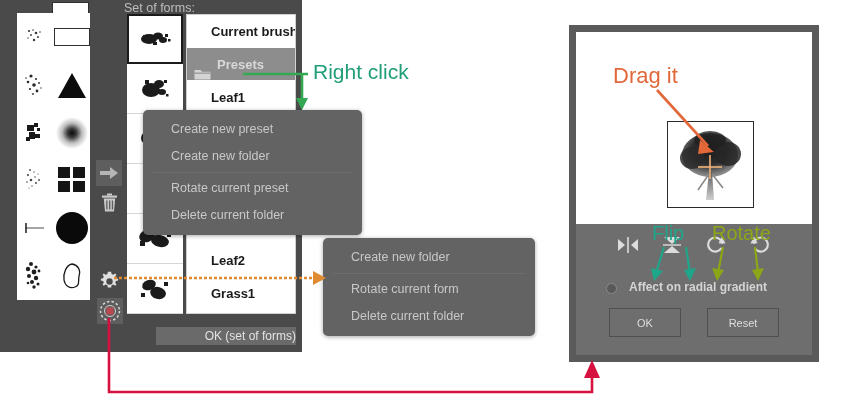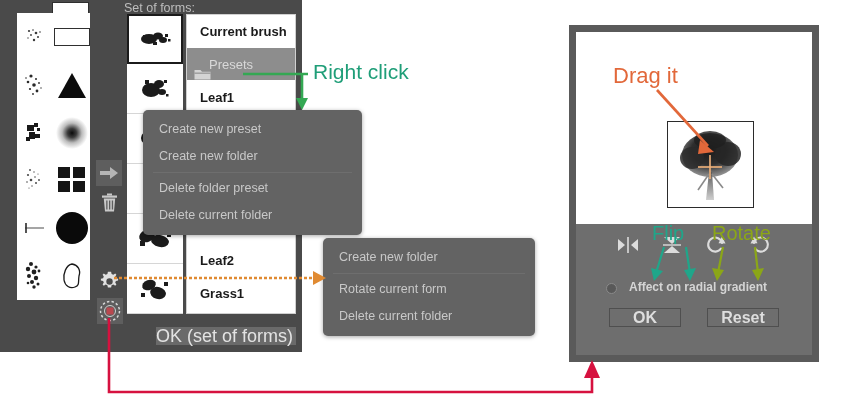--- a/index.html
+++ b/index.html
@@ -73,56 +73,56 @@
 
   
   #name-list {
     left: 186px; top: 14px; width: 110px; height: 300px;
     background: #ffffff;
     border: 1px solid #d0d0d0;
     overflow: hidden;
   }
   .name-row {
     height: 33px; line-height: 33px;
-    padding-left: 13px;
+    padding-left: 24px;
     font-size: 13px; font-weight: bold; color: #1a1a1a;
     white-space: nowrap; overflow: hidden;
     background: #ffffff;
     border-bottom: 1px solid #ffffff;
   }
   .name-row.folder {
-    background: #8d8d8d; color: #d8d8d8; font-weight: normal;
-    padding-left: 22px; position: relative;
+    background: #8d8d8d; color: #d8d8d8; font-weight: bold;
+    padding-left: 30px; position: relative;
   }
   .name-row.folder .folder-icon {
     position: absolute; left: 7px; top: 11px;
   }
   .name-row.boxed {
     border: 2px solid #1b1b1b;
     height: 31px; line-height: 27px;
   }
 
   
   #ok-set-forms {
     left: 156px; top: 327px; width: 140px; height: 18px;
     background: #6a6a6a; color: #e3e3e3;
-    font-size: 18px; text-align: left; line-height: 18px;
+    font-size: 12px; text-align: right; line-height: 18px;
     white-space: nowrap;
   }
 
   
   .ctx-menu {
     background: #636363;
     border-radius: 5px;
     box-shadow: 0 1px 4px rgba(0,0,0,.35);
     padding: 6px 0;
   }
   .ctx-item {
     height: 27px; line-height: 27px;
-    padding: 0 14px 0 16px;
+    padding: 0 14px 0 28px;
     color: #c8c8c8; font-size: 12.5px;
     white-space: nowrap;
   }
   .ctx-sep { height: 1px; background: #6e6e6e; margin: 2px 10px; }
 
   #ctx-menu-preset { left: 143px; top: 110px; width: 219px; }
   #ctx-menu-form   { left: 323px; top: 238px; width: 212px; }
 
   
   #anno-right-click {
@@ -176,26 +176,25 @@
   #affect-radio {
     width: 11px; height: 11px; border-radius: 50%;
     background: #595959; border: 1px solid #8a8a8a;
   }
   #affect-label { color: #d4d4d4; font-size: 12px; font-weight: bold; white-space:nowrap; }
   #dialog-buttons {
     position:absolute; left: 0; right: 0; top: 84px;
     display:flex; justify-content:center; gap: 26px;
   }
   .dlg-btn {
-    width: 72px; height: 19px;
+    width: 72px; height: 29px;
     border: 1px solid #4f4f4f;
-    color: #dedede; font-size: 16px;
+    color: #dedede; font-size: 11px;
     display:flex; align-items:center; justify-content:center;
     background: transparent;
-    font-weight: bold;
   }
 
   
   #overlay { left:0; top:0; width:849px; height:415px; pointer-events:none; }
 </style>
 </head>
 <body>
 
 <div class="abs" id="left-window"></div>
 
@@ -446,21 +445,21 @@
     <div class="name-row"><span>Leaf2</span></div>
     <div class="name-row"><span>Grass1</span></div>
   </div>
 
 <div class="abs" id="ok-set-forms">OK (set of forms)</div>
 
 <div class="abs ctx-menu" id="ctx-menu-preset">
     <div class="ctx-item">Create new preset</div>
     <div class="ctx-item">Create new folder</div>
     <div class="ctx-sep"></div>
-    <div class="ctx-item">Delete folder preset</div>
+    <div class="ctx-item">Rotate current preset</div>
     <div class="ctx-item">Delete current folder</div>
   </div>
 
 <div class="abs ctx-menu" id="ctx-menu-form">
     <div class="ctx-item">Create new folder</div>
     <div class="ctx-sep"></div>
     <div class="ctx-item">Rotate current form</div>
     <div class="ctx-item">Delete current folder</div>
   </div>
 

